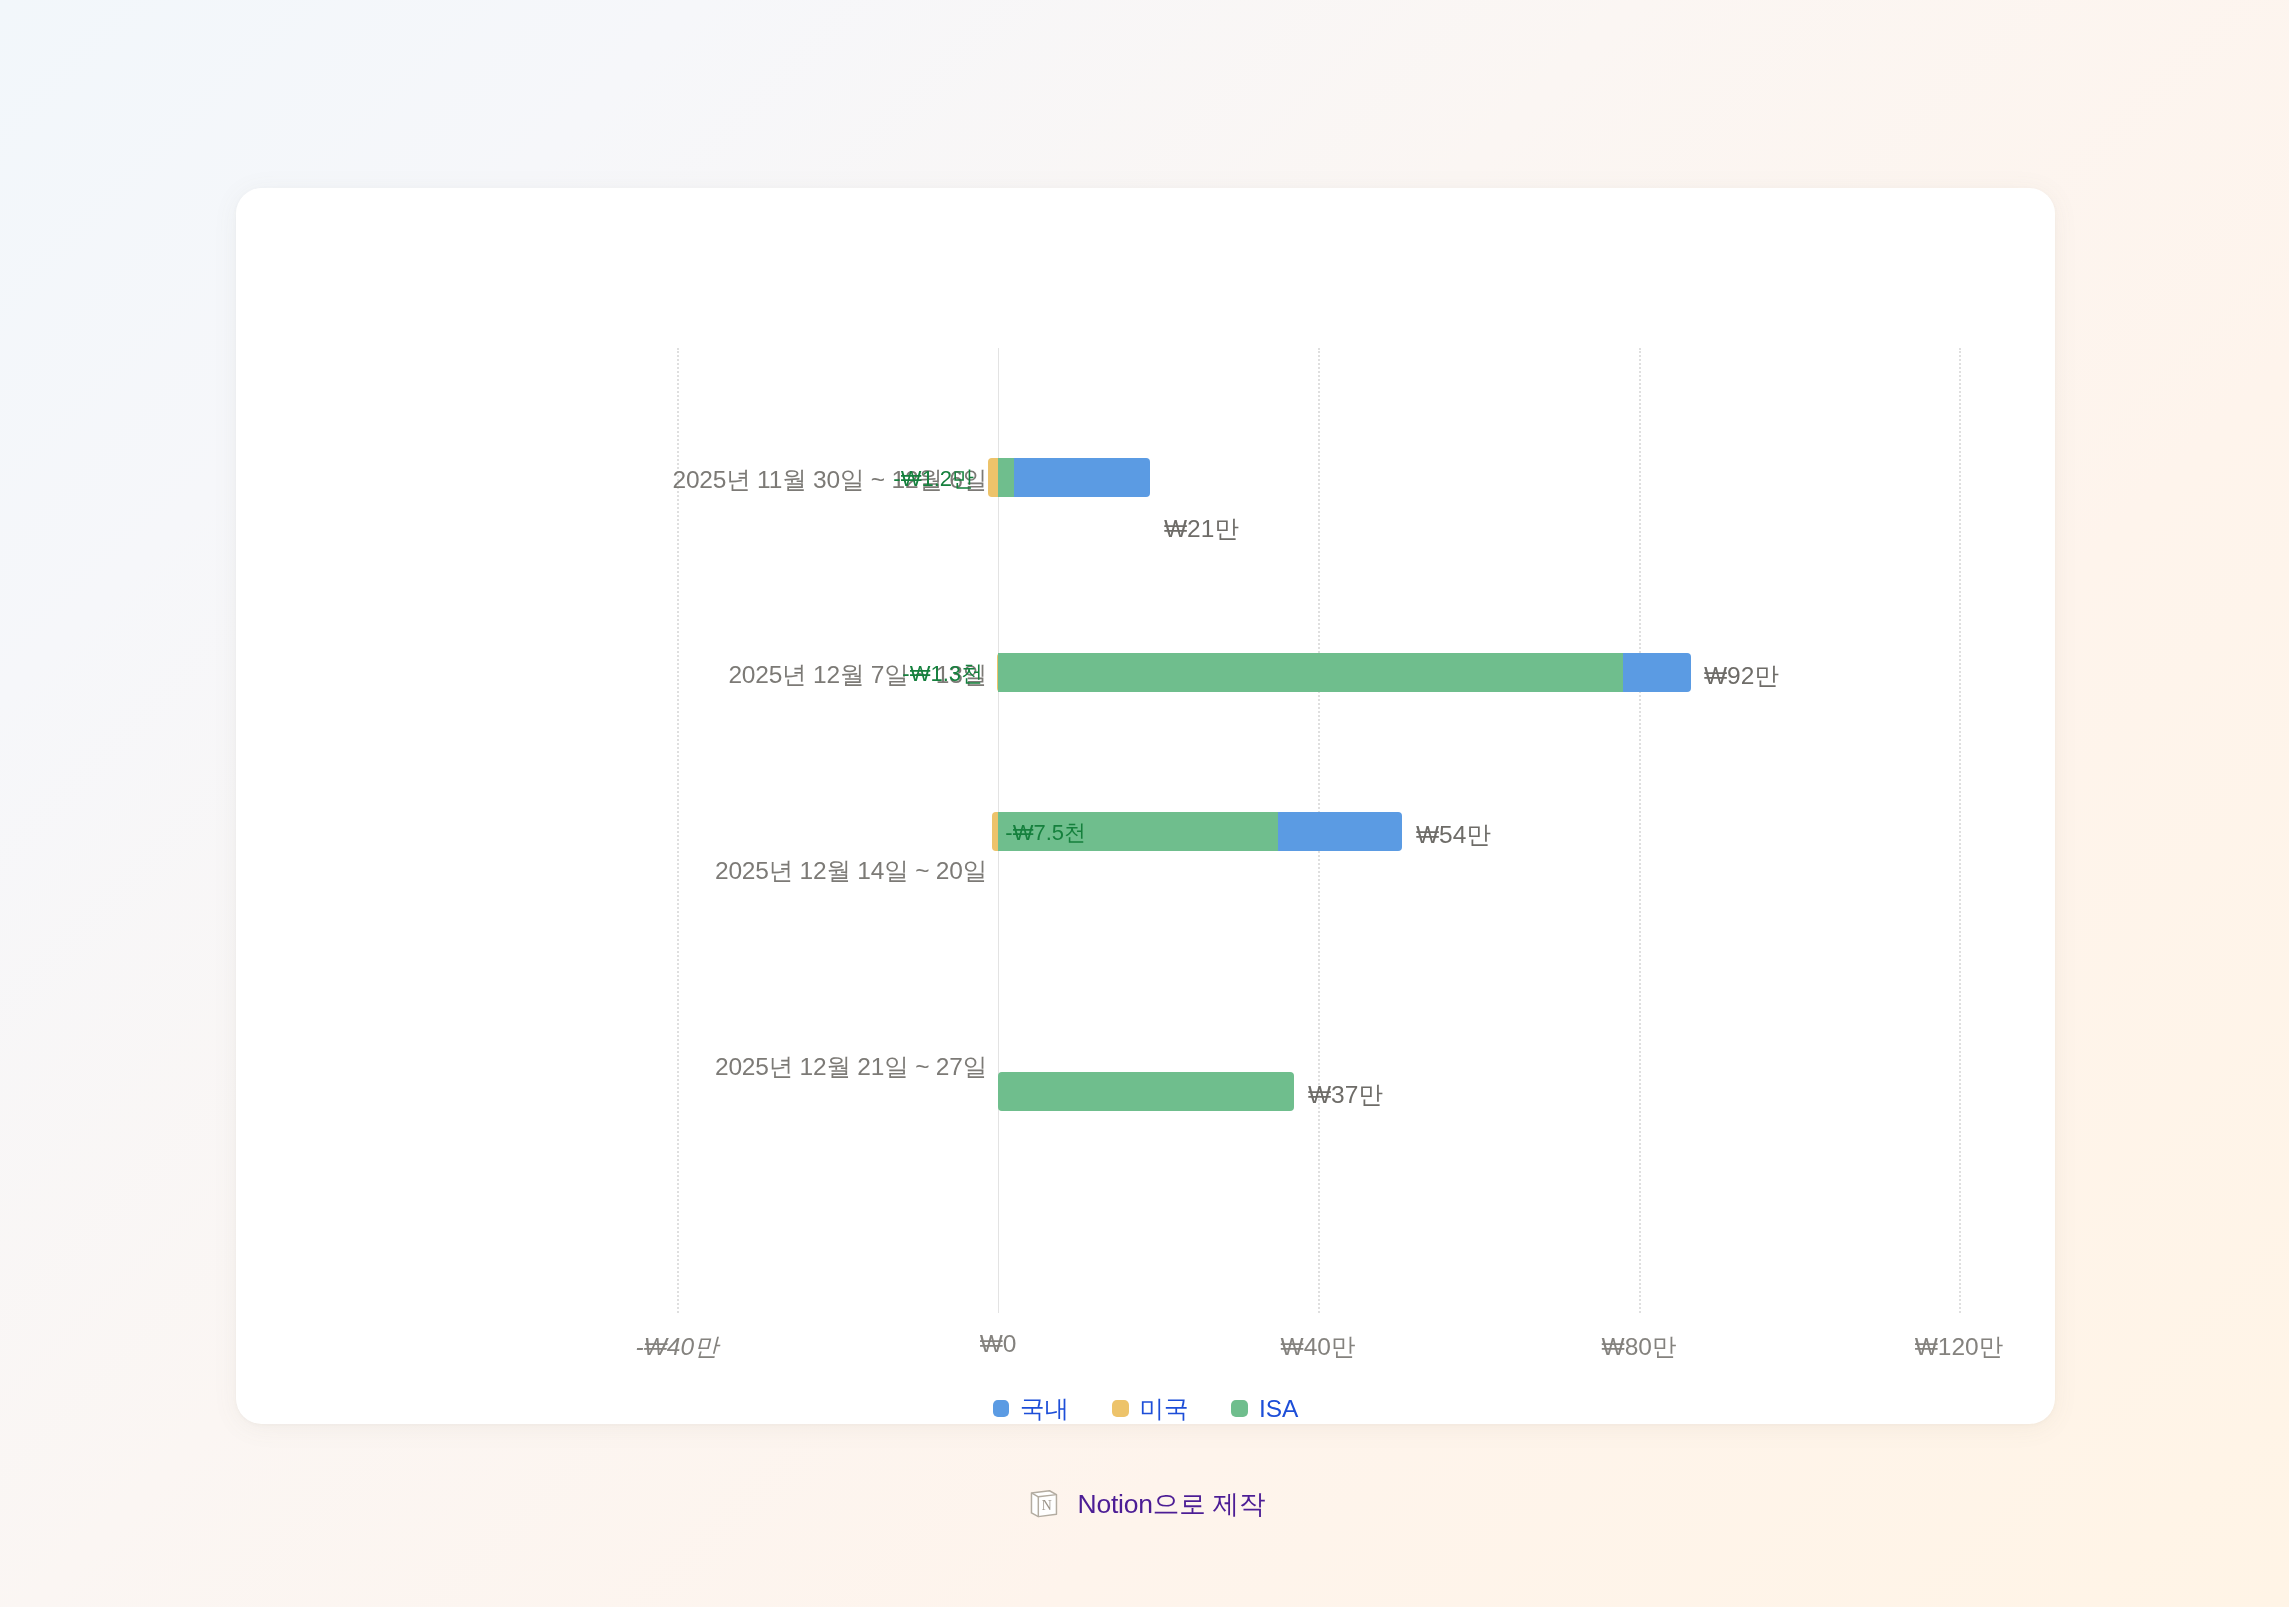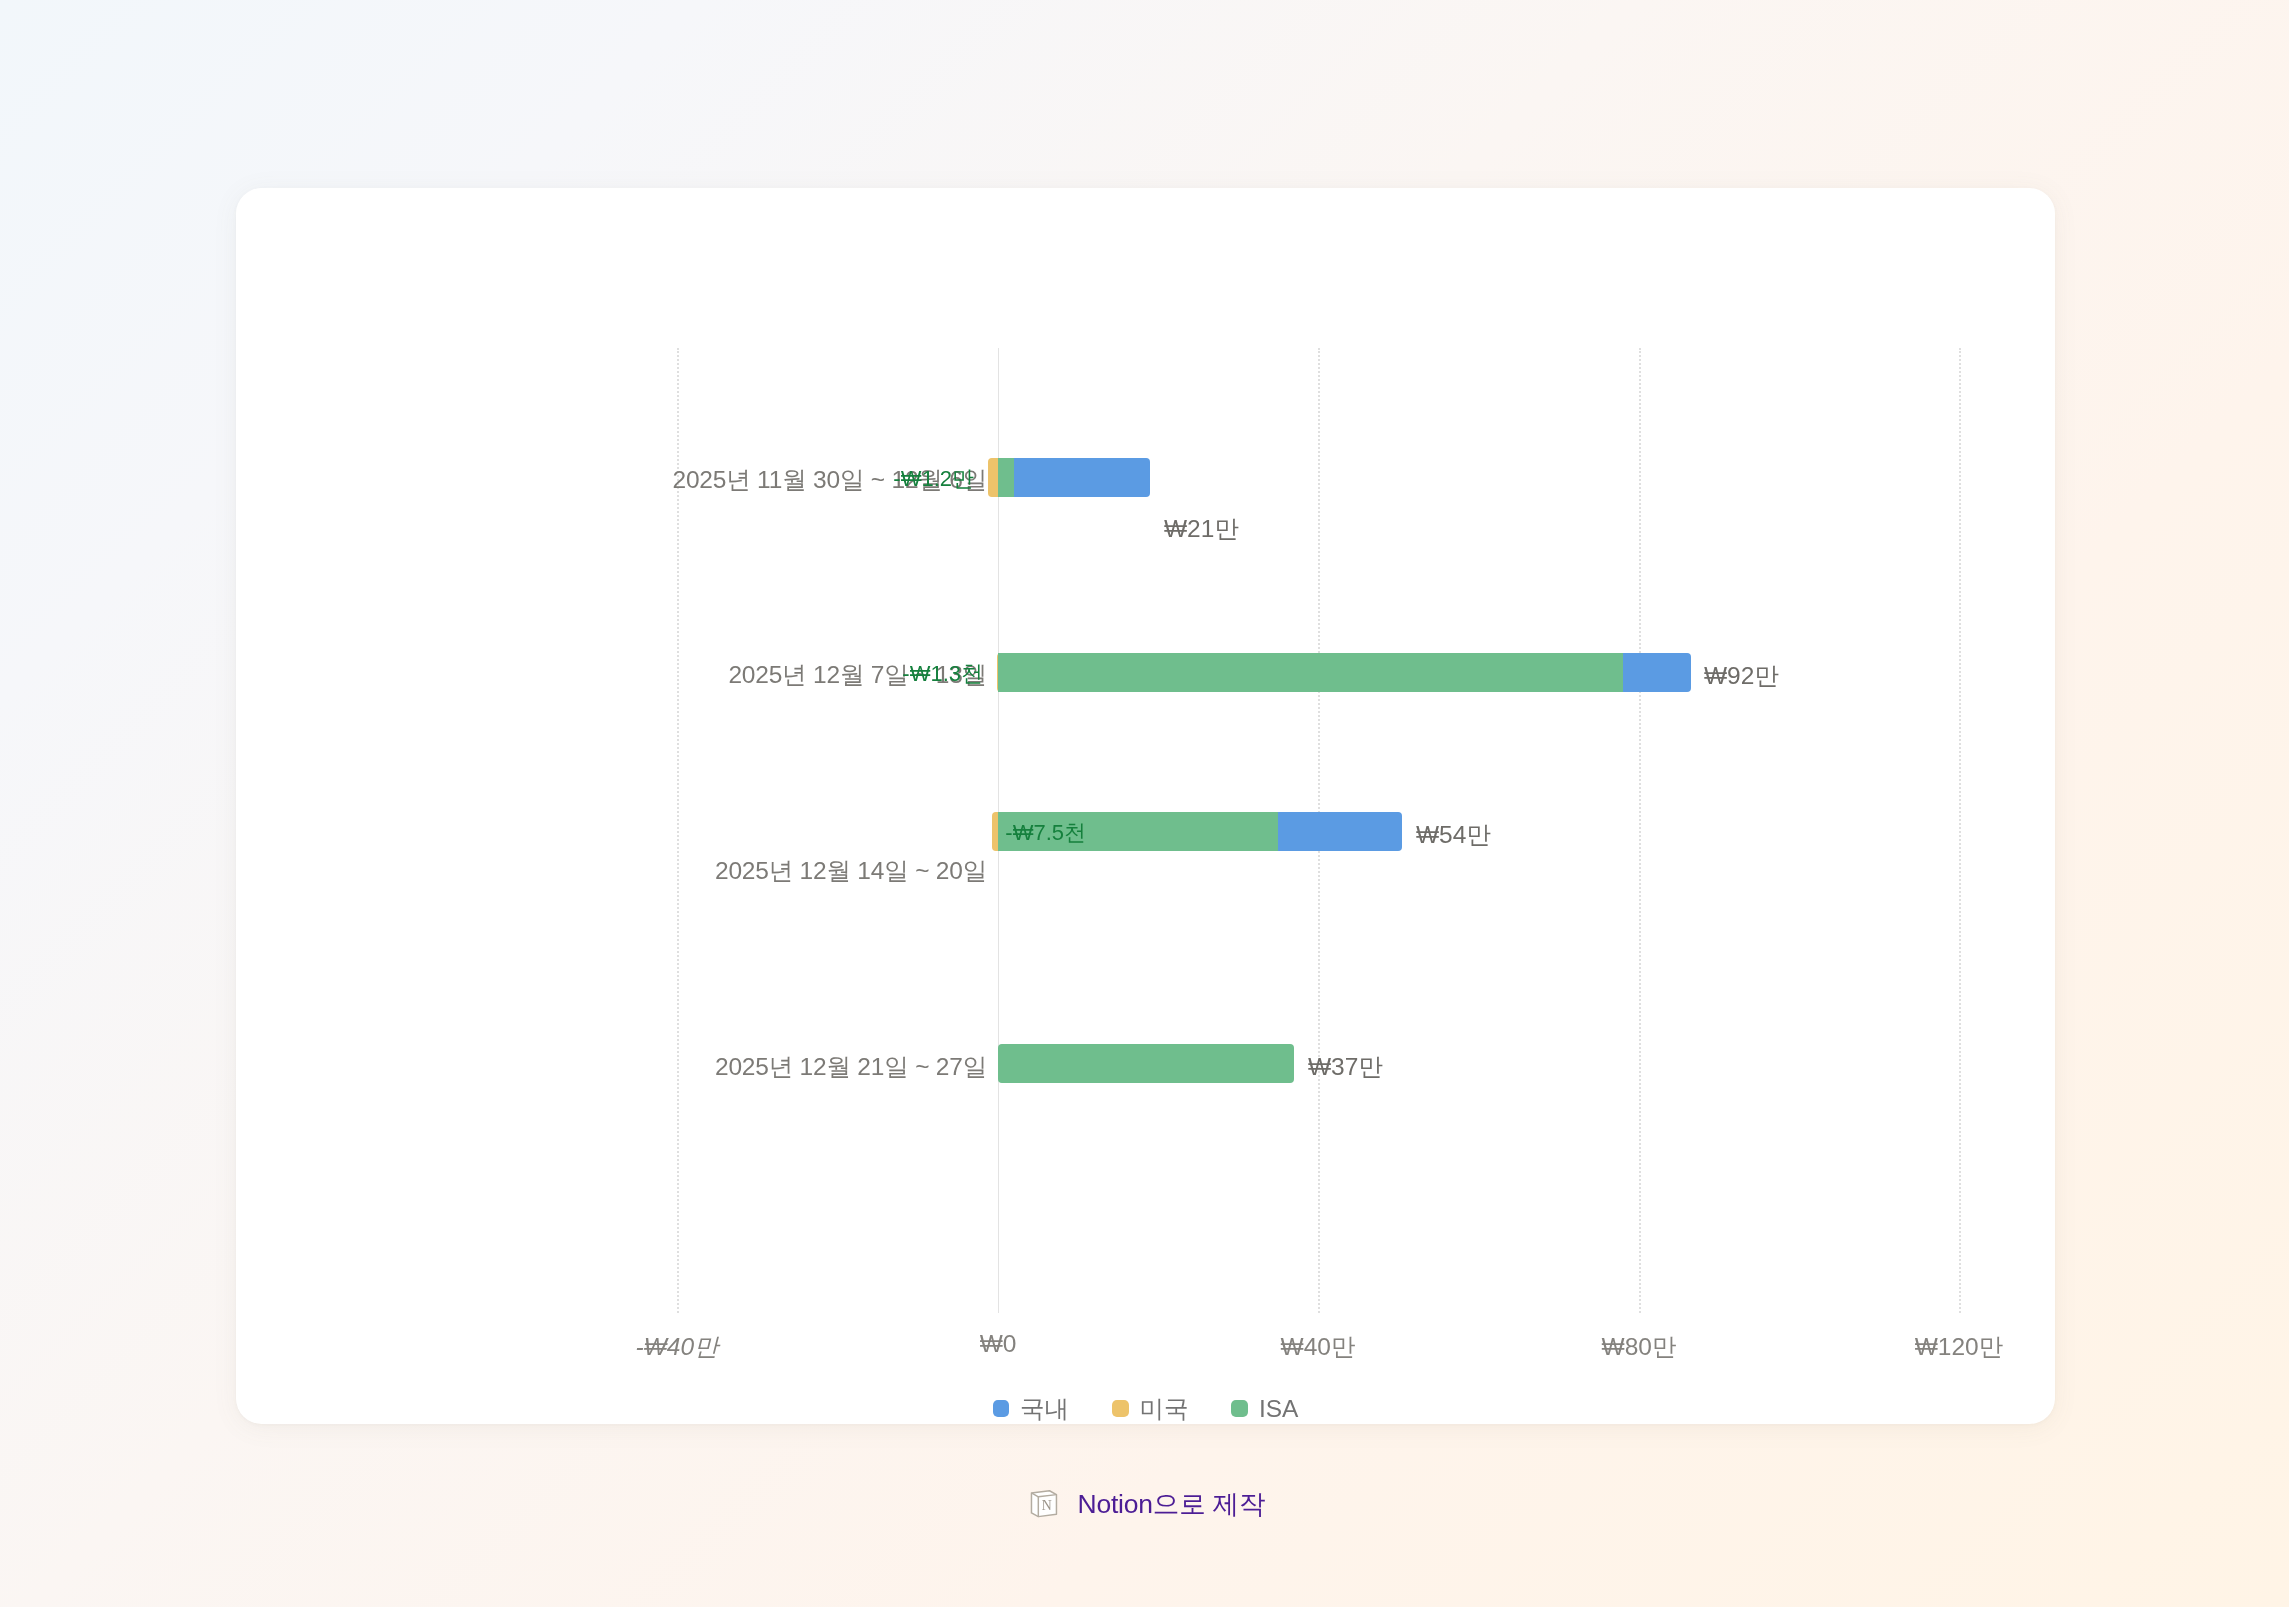--- a/index.html
+++ b/index.html
@@ -121,21 +121,21 @@
     align-items: center;
     gap: 10.8px;
   }
   .legend-swatch {
     width: 16.7px; height: 16.7px;
     border-radius: 4.9px;
     flex: none;
   }
   .legend-text {
     font-size: 24.5px;
-    color: #737373;
+    color: #1d4ed8;
     white-space: nowrap;
   }
 
   
   #footer {
     position: absolute;
     left: 0;
     top: 1485px;
     width: 2290px;
     display: flex;
@@ -187,21 +187,21 @@
       </div>
       <div class="cat-label" style="top: 666px;">2025년 12월 14일 ~ 20일</div>
       <div class="bar-row" style="top: 624px; left: 0px; width: 1927px;">
         <div class="seg neg" style="background: rgb(237, 195, 106); left: 756px; width: 6.9px;"></div>
         <div class="seg" style="background: rgb(111, 190, 141); left: 762px; width: 280px;"></div>
         <div class="seg last" style="background: rgb(91, 155, 227); left: 1042px; width: 124px;"></div>
         <div class="neg-label" style="right: 1077px;">-₩7.5천</div>
         <div class="tot-label" style="left: 1180px;">₩54만</div>
       </div>
       <div class="cat-label" style="top: 862px;">2025년 12월 21일 ~ 27일</div>
-      <div class="bar-row" style="top: 856px; left: 0px; width: 1819px;">
+      <div class="bar-row" style="top: 884px; left: 0px; width: 1819px;">
         <div class="seg only" style="background: rgb(111, 190, 141); left: 762px; width: 296px;"></div>
         <div class="tot-label" style="left: 1072px;">₩37만</div>
       </div>
     </div>
 
   <div id="legend">
       <div class="legend-item">
         <span class="legend-swatch" style="background: rgb(91, 155, 227);"></span>
         <span class="legend-text">국내</span>
       </div>

